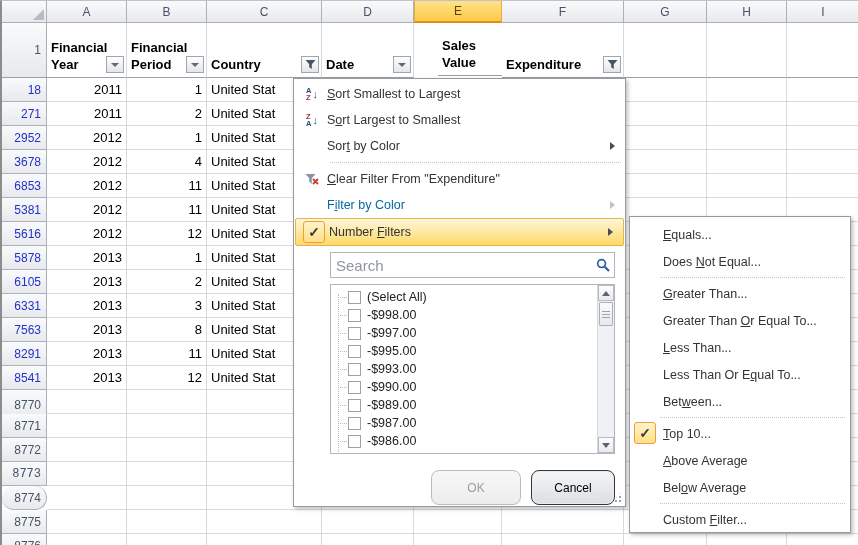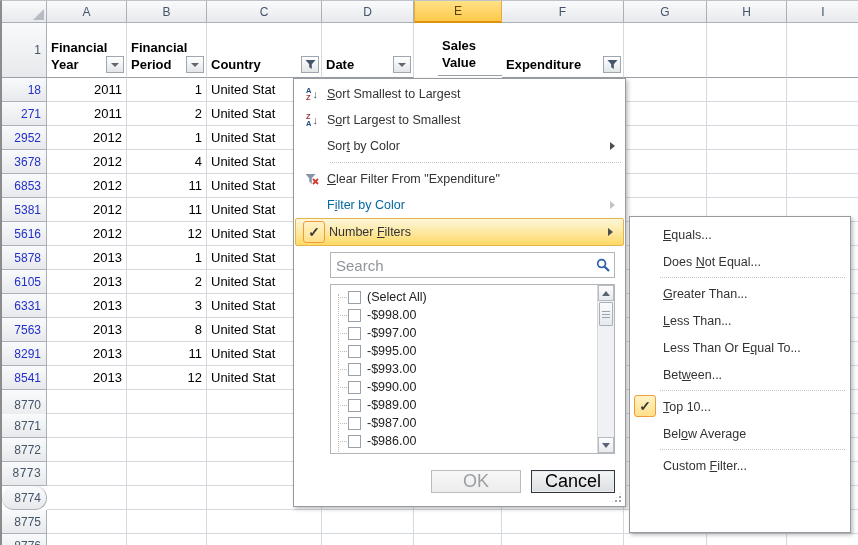--- a/index.html
+++ b/index.html
@@ -67,21 +67,21 @@
   .vl-scroll { position:absolute; right:0; top:0; bottom:0; width:17px; background:#f0f1f4;
                border-left:1px solid #d4d7db; }
   .sb-btn { position:absolute; left:0; width:16px; height:16px; background:linear-gradient(#fdfdfe,#e8eaee);
             border:1px solid #b6bac1; display:flex; align-items:center; justify-content:center; cursor:pointer; }
   .sb-tri-up { width:0;height:0;border-left:4px solid transparent;border-right:4px solid transparent;border-bottom:5px solid #5a6472; }
   .sb-tri-dn { width:0;height:0;border-left:4px solid transparent;border-right:4px solid transparent;border-top:5px solid #5a6472; }
   .sb-thumb { position:absolute; left:1px; right:1px; top:17px; height:24px; background:linear-gradient(#fafbfc,#e6e9ed);
               border:1px solid #aab0b8; border-radius:1px; cursor:grab; display:flex; align-items:center; justify-content:center; }
   .sb-grip { width:8px; height:1px; background:#9aa2ab; box-shadow:0 3px 0 #9aa2ab, 0 -3px 0 #9aa2ab; }
   .btn-row { margin:16px 10px 0 0; display:flex; justify-content:flex-end; gap:10px; }
-  .btn { height:23px; font-family:"Liberation Sans",sans-serif; font-size:18px; cursor:pointer; }
+  .btn { height:35px; font-family:"Liberation Sans",sans-serif; font-size:12px; cursor:pointer;border-radius:8px; }
   .btn.ok { width:90px; background:linear-gradient(#f7f7f7,#ededee); border:1px solid #b9bdc2; color:#9b9fa4; }
   .btn.cancel { width:84px; background:linear-gradient(#f4f5f6,#dcdfe2); border:1px solid #33373c;
                 box-shadow:inset 0 0 0 1px #e9ecef; color:#000; }
   .grip { position:absolute; right:2px; bottom:2px; width:13px; height:13px;
           background-image:radial-gradient(#9aa2ab 1px, transparent 1.2px); background-size:4px 4px;
           clip-path:polygon(100% 0, 100% 100%, 0 100%); cursor:nwse-resize; }
   
   .submenu { position:absolute; left:627px; top:215px; width:222px; height:317px; background:#fff;
              border:1px solid #979ba0; box-shadow:2px 2px 4px rgba(0,0,0,.25); z-index:20; padding-top:4px; }
   .sm-item { height:27px; display:flex; align-items:center; padding-left:33px; font-size:12.5px; color:#333;
@@ -492,32 +492,38 @@
         <span class="sm-label"><u>E</u>quals...</span>
       </div>
       <div class="sm-item">
         <span class="sm-label">Does <u>N</u>ot Equal...</span>
       </div>
       <div class="sm-sep"></div>
       <div class="sm-item">
         <span class="sm-label"><u>G</u>reater Than...</span>
       </div>
       <div class="sm-item">
+        <span class="sm-label">Greater Than <u>O</u>r Equal To...</span>
+      </div>
+      <div class="sm-item">
         <span class="sm-label"><u>L</u>ess Than...</span>
       </div>
       <div class="sm-item">
         <span class="sm-label">Less Than Or E<u>q</u>ual To...</span>
       </div>
       <div class="sm-item">
         <span class="sm-label">Bet<u>w</u>een...</span>
       </div>
       <div class="sm-sep"></div>
       <div class="sm-item">
         <span class="check-box sm-check">✓</span>
         <span class="sm-label"><u>T</u>op 10...</span>
+      </div>
+      <div class="sm-item">
+        <span class="sm-label"><u>A</u>bove Average</span>
       </div>
       <div class="sm-item">
         <span class="sm-label">Bel<u>o</u>w Average</span>
       </div>
       <div class="sm-sep"></div>
       <div class="sm-item">
         <span class="sm-label">Custom <u>F</u>ilter...</span>
       </div>
     </div>
 </div>

